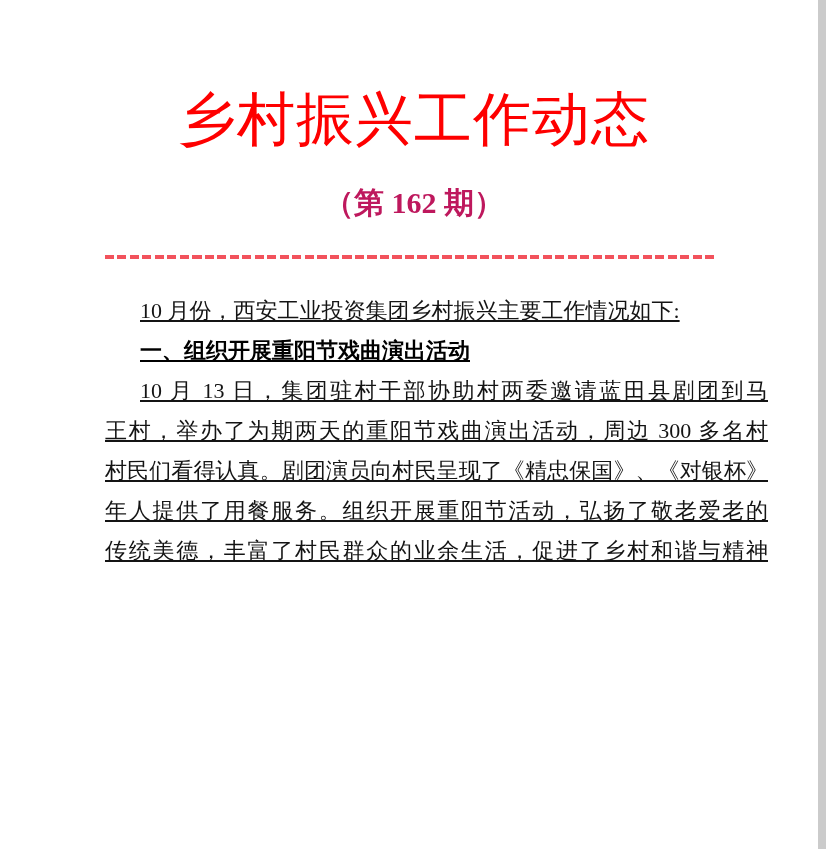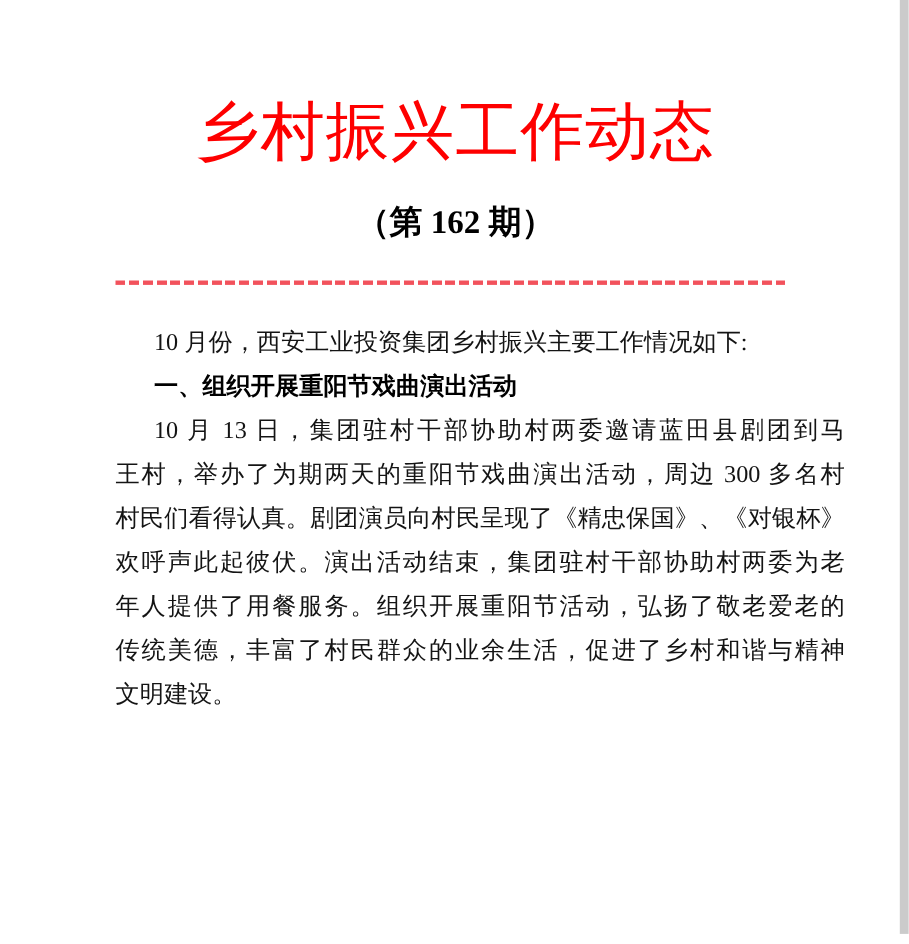--- a/index.html
+++ b/index.html
@@ -30,21 +30,21 @@
     font-size: 58px;
     line-height: 64px;
     letter-spacing: 1px;
     white-space: nowrap;
   }
   .issue-no {
     position: absolute;
     left: 105px; top: 186px;
     width: 618px;
     text-align: center;
-    color: #000000;
+    color: #be185d;
     font-weight: 700;
     font-size: 30px;
     line-height: 34px;
   }
 
   
   .divider {
     position: absolute;
     left: 105px; top: 255px;
     width: 609px; height: 4px;
@@ -62,20 +62,21 @@
     width: 663px;
     color: #141414;
     font-size: 22px;
     line-height: 40px;
   }
   .line {
     text-align: justify;
     height: 40px;
     overflow: visible;
     white-space: nowrap;
+    text-decoration: underline;
   }
   .line.fill {
     white-space: normal;
     text-align-last: justify;
   }
   .line.indent { text-indent: 35px; }
   .line.heading {
     font-family: "Liberation Sans", "DejaVu Sans", sans-serif;
     font-weight: 700;
     color: #000000;
@@ -89,17 +90,15 @@
 <div class="masthead">乡村振兴工作动态</div>
 <div class="issue-no">（第 162 期）</div>
 <div class="divider"></div>
 
 <div class="doc-body">
   <div class="line indent">10 月份，西安工业投资集团乡村振兴主要工作情况如下:</div>
   <div class="line indent heading">一、组织开展重阳节戏曲演出活动</div>
   <div class="line indent fill">10 月 13 日，集团驻村干部协助村两委邀请蓝田县剧团到马</div>
   <div class="line fill">王村，举办了为期两天的重阳节戏曲演出活动，周边 300 多名村</div>
   <div class="line fill">村民们看得认真。剧团演员向村民呈现了《精忠保国》、《对银杯》</div>
-  <div class="line fill">欢呼声此起彼伏。演出活动结束，集团驻村干部协助村两委为老</div>
   <div class="line fill">年人提供了用餐服务。组织开展重阳节活动，弘扬了敬老爱老的</div>
   <div class="line fill">传统美德，丰富了村民群众的业余生活，促进了乡村和谐与精神</div>
-  <div class="line">文明建设。</div>
 </div>
 
 </body></html>

